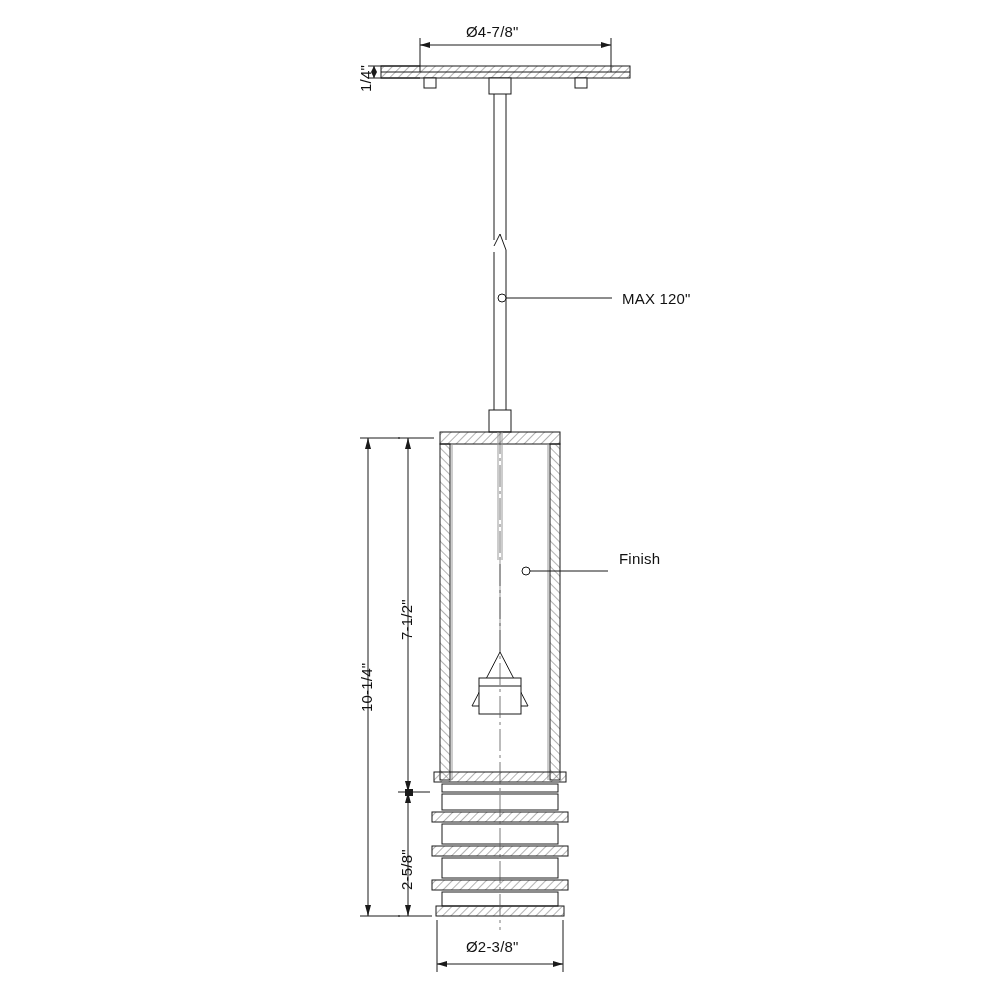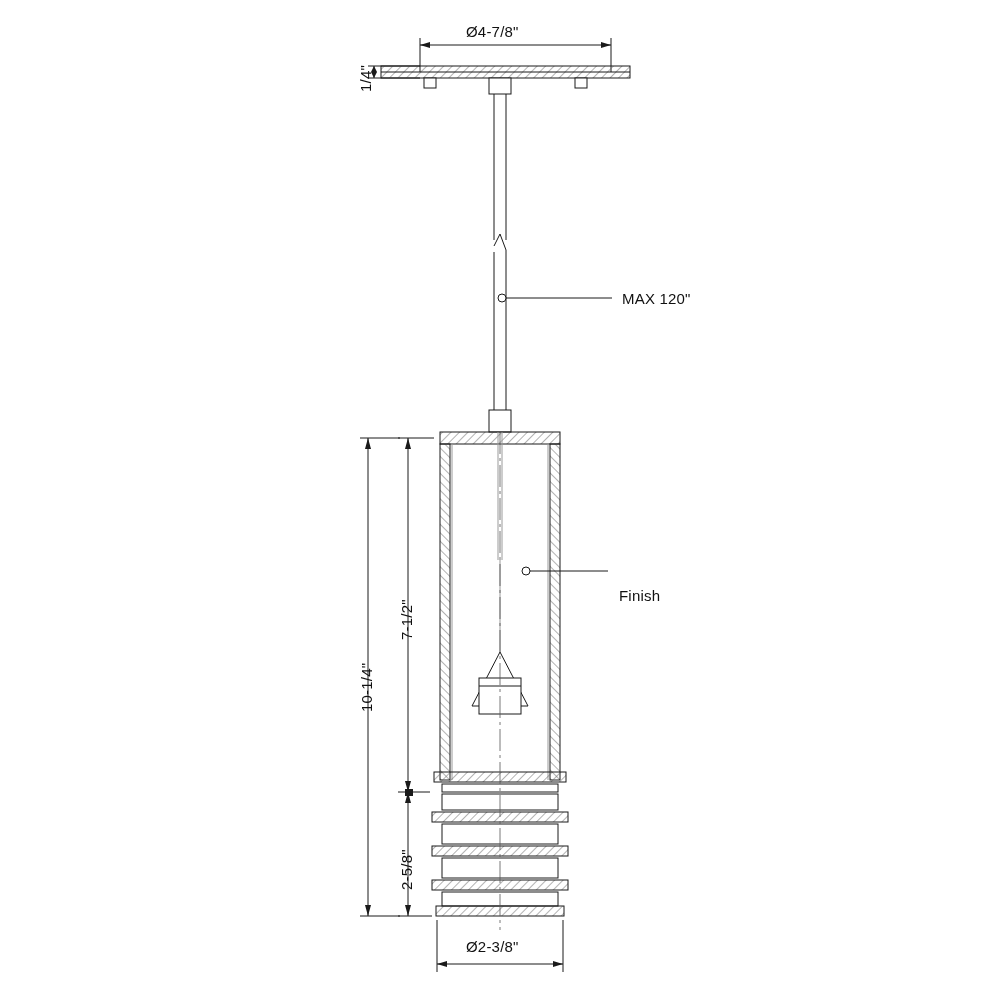--- a/index.html
+++ b/index.html
@@ -175,21 +175,21 @@
 
     </g>
   </svg>
 
   <div class="lbl" style="left:466px; top:23px;">Ø4-7/8"</div>
 
   <div class="lbl vert" style="left:357px; top:92px; transform:rotate(-90deg);">1/4"</div>
 
   <div class="lbl" style="left:622px; top:290px;">MAX 120"</div>
 
-  <div class="lbl" style="left:619px; top:587px;">Finish</div>
+  <div class="lbl" style="left:619px; top:550px;">Finish</div>
 
   <div class="lbl vert" style="left:398px; top:640px; transform:rotate(-90deg);">7-1/2"</div>
 
   <div class="lbl vert" style="left:358px; top:712px; transform:rotate(-90deg);">10-1/4"</div>
 
   <div class="lbl vert" style="left:398px; top:890px; transform:rotate(-90deg);">2-5/8"</div>
 
   <div class="lbl" style="left:466px; top:938px;">Ø2-3/8"</div>
 
 </div>

